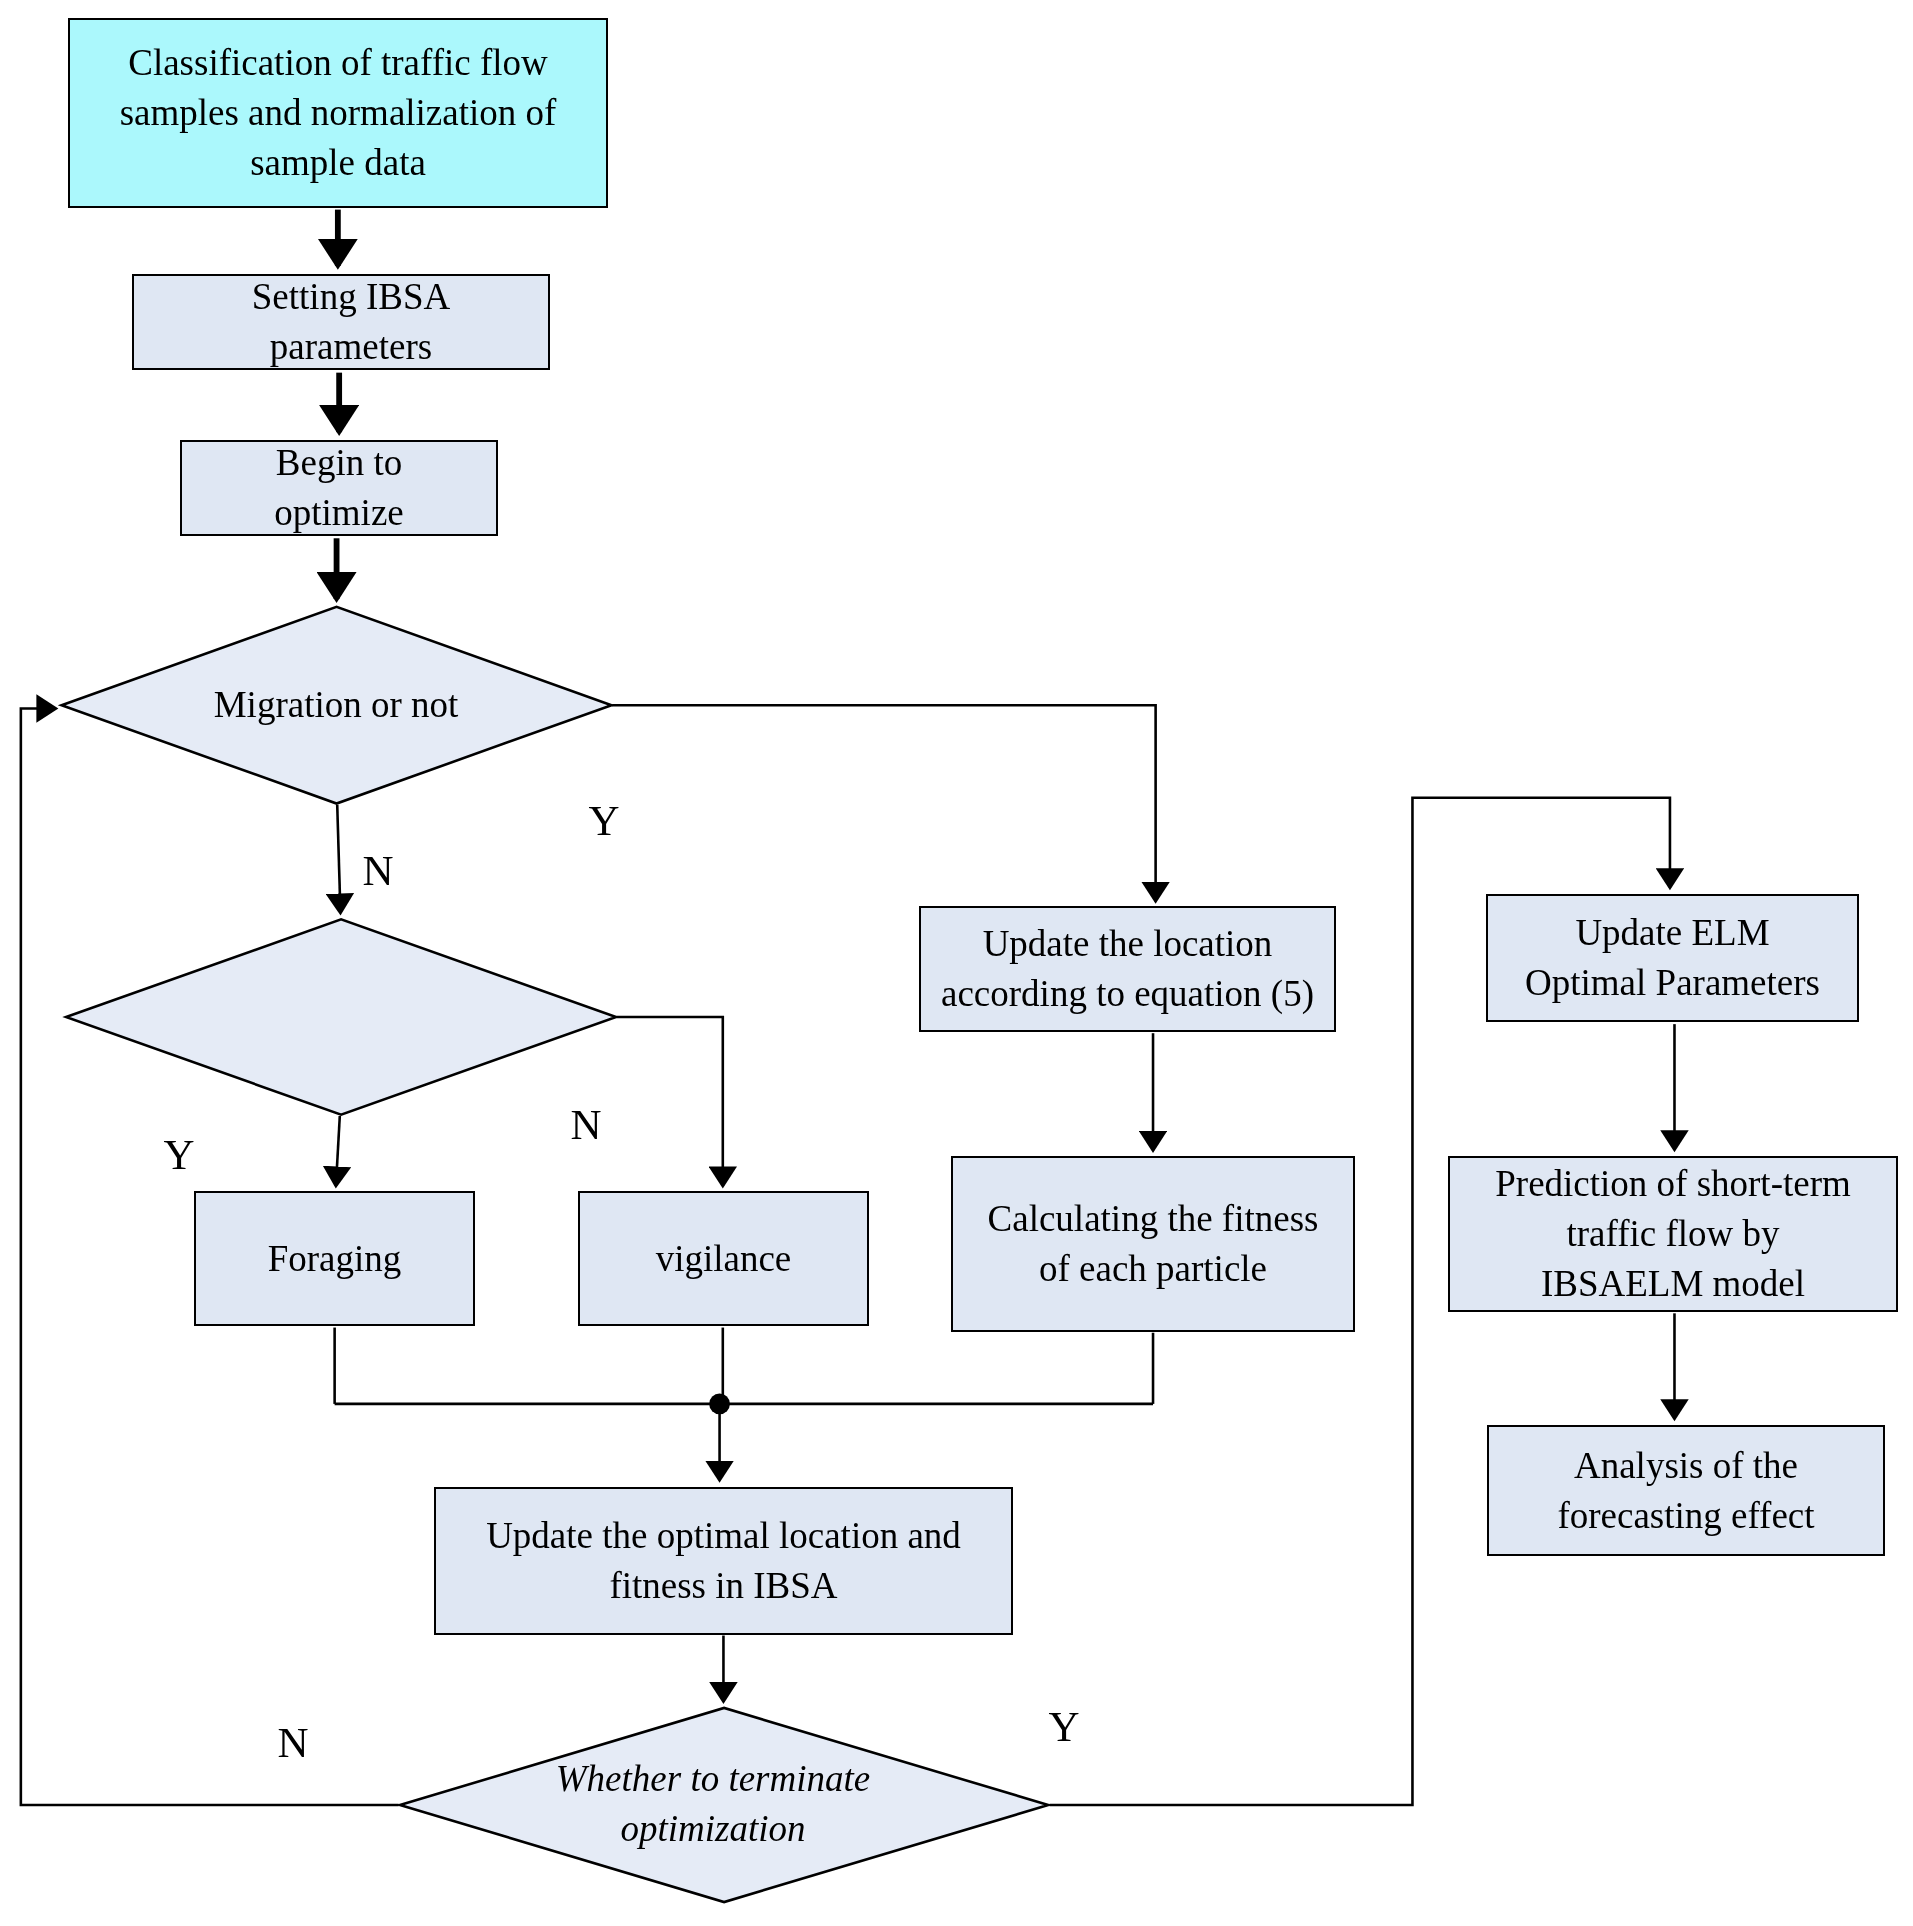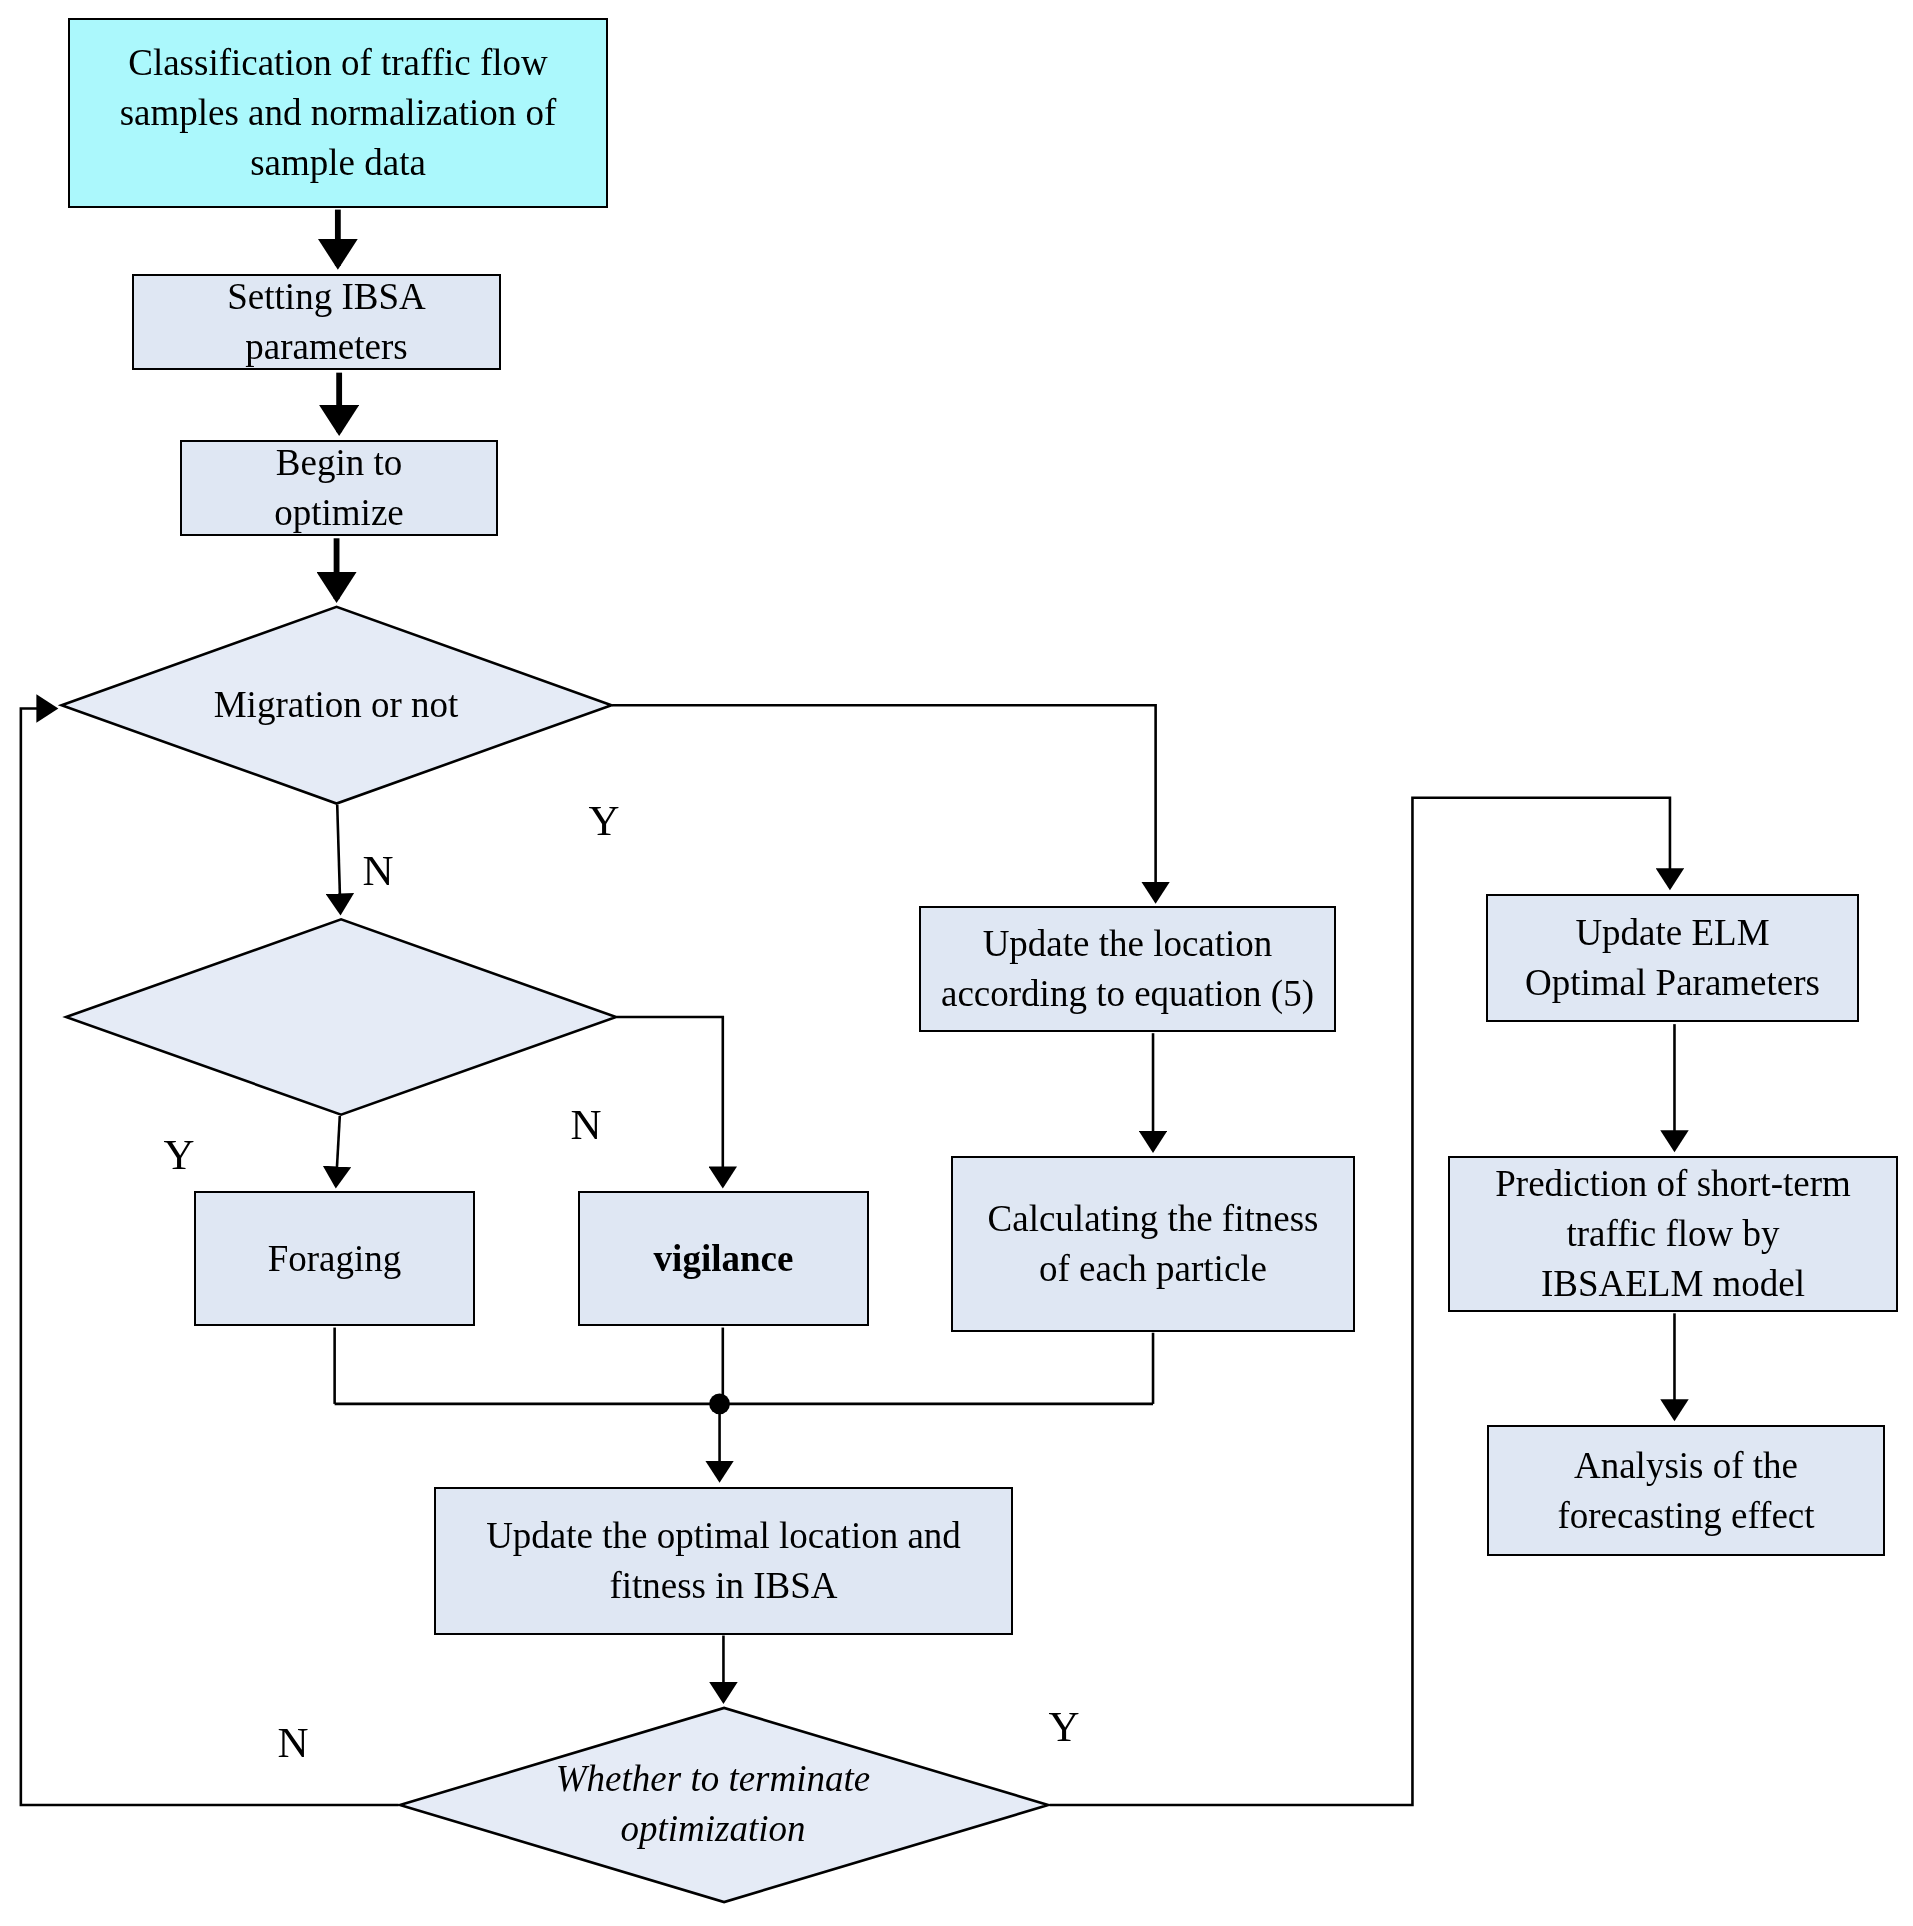--- a/index.html
+++ b/index.html
@@ -87,35 +87,35 @@
     <path class="edge" d="M2588,1583 V1777" marker-end="url(#headThin)"></path>
     <path class="edge" d="M2588,2030 V2193" marker-end="url(#headThin)"></path>
   </svg>
 
   <div class="node start" style="left:68px;top:17.5px;width:540px;height:190px;">
     <span>Classification of traffic flow
 samples and normalization of
 sample data</span>
   </div>
 
-  <div class="node process" style="left:132px;top:274px;width:369px;height:96px;padding-left:20px;">
+  <div class="node process" style="left:132px;top:274px;width:418px;height:96px;padding-left:20px;">
     <span>Setting IBSA
 parameters</span>
   </div>
 
   <div class="node process" style="left:180px;top:440px;width:318px;height:96px;">
     <span>Begin to
 optimize</span>
   </div>
 
   <div class="node process" style="left:194px;top:1191px;width:281px;height:135px;">
     <span>Foraging</span>
   </div>
 
-  <div class="node process" style="left:578px;top:1191px;width:291px;height:135px;font-weight:bold;">
+  <div class="node process" style="left:578px;top:1191px;width:291px;height:135px;">
     <span>vigilance</span>
   </div>
 
   <div class="node process" style="left:919px;top:906px;width:417px;height:126px;">
     <span>Update the location
 according to equation (5)</span>
   </div>
 
   <div class="node process" style="left:951px;top:1156px;width:404px;height:176px;">
     <span>Calculating the fitness

